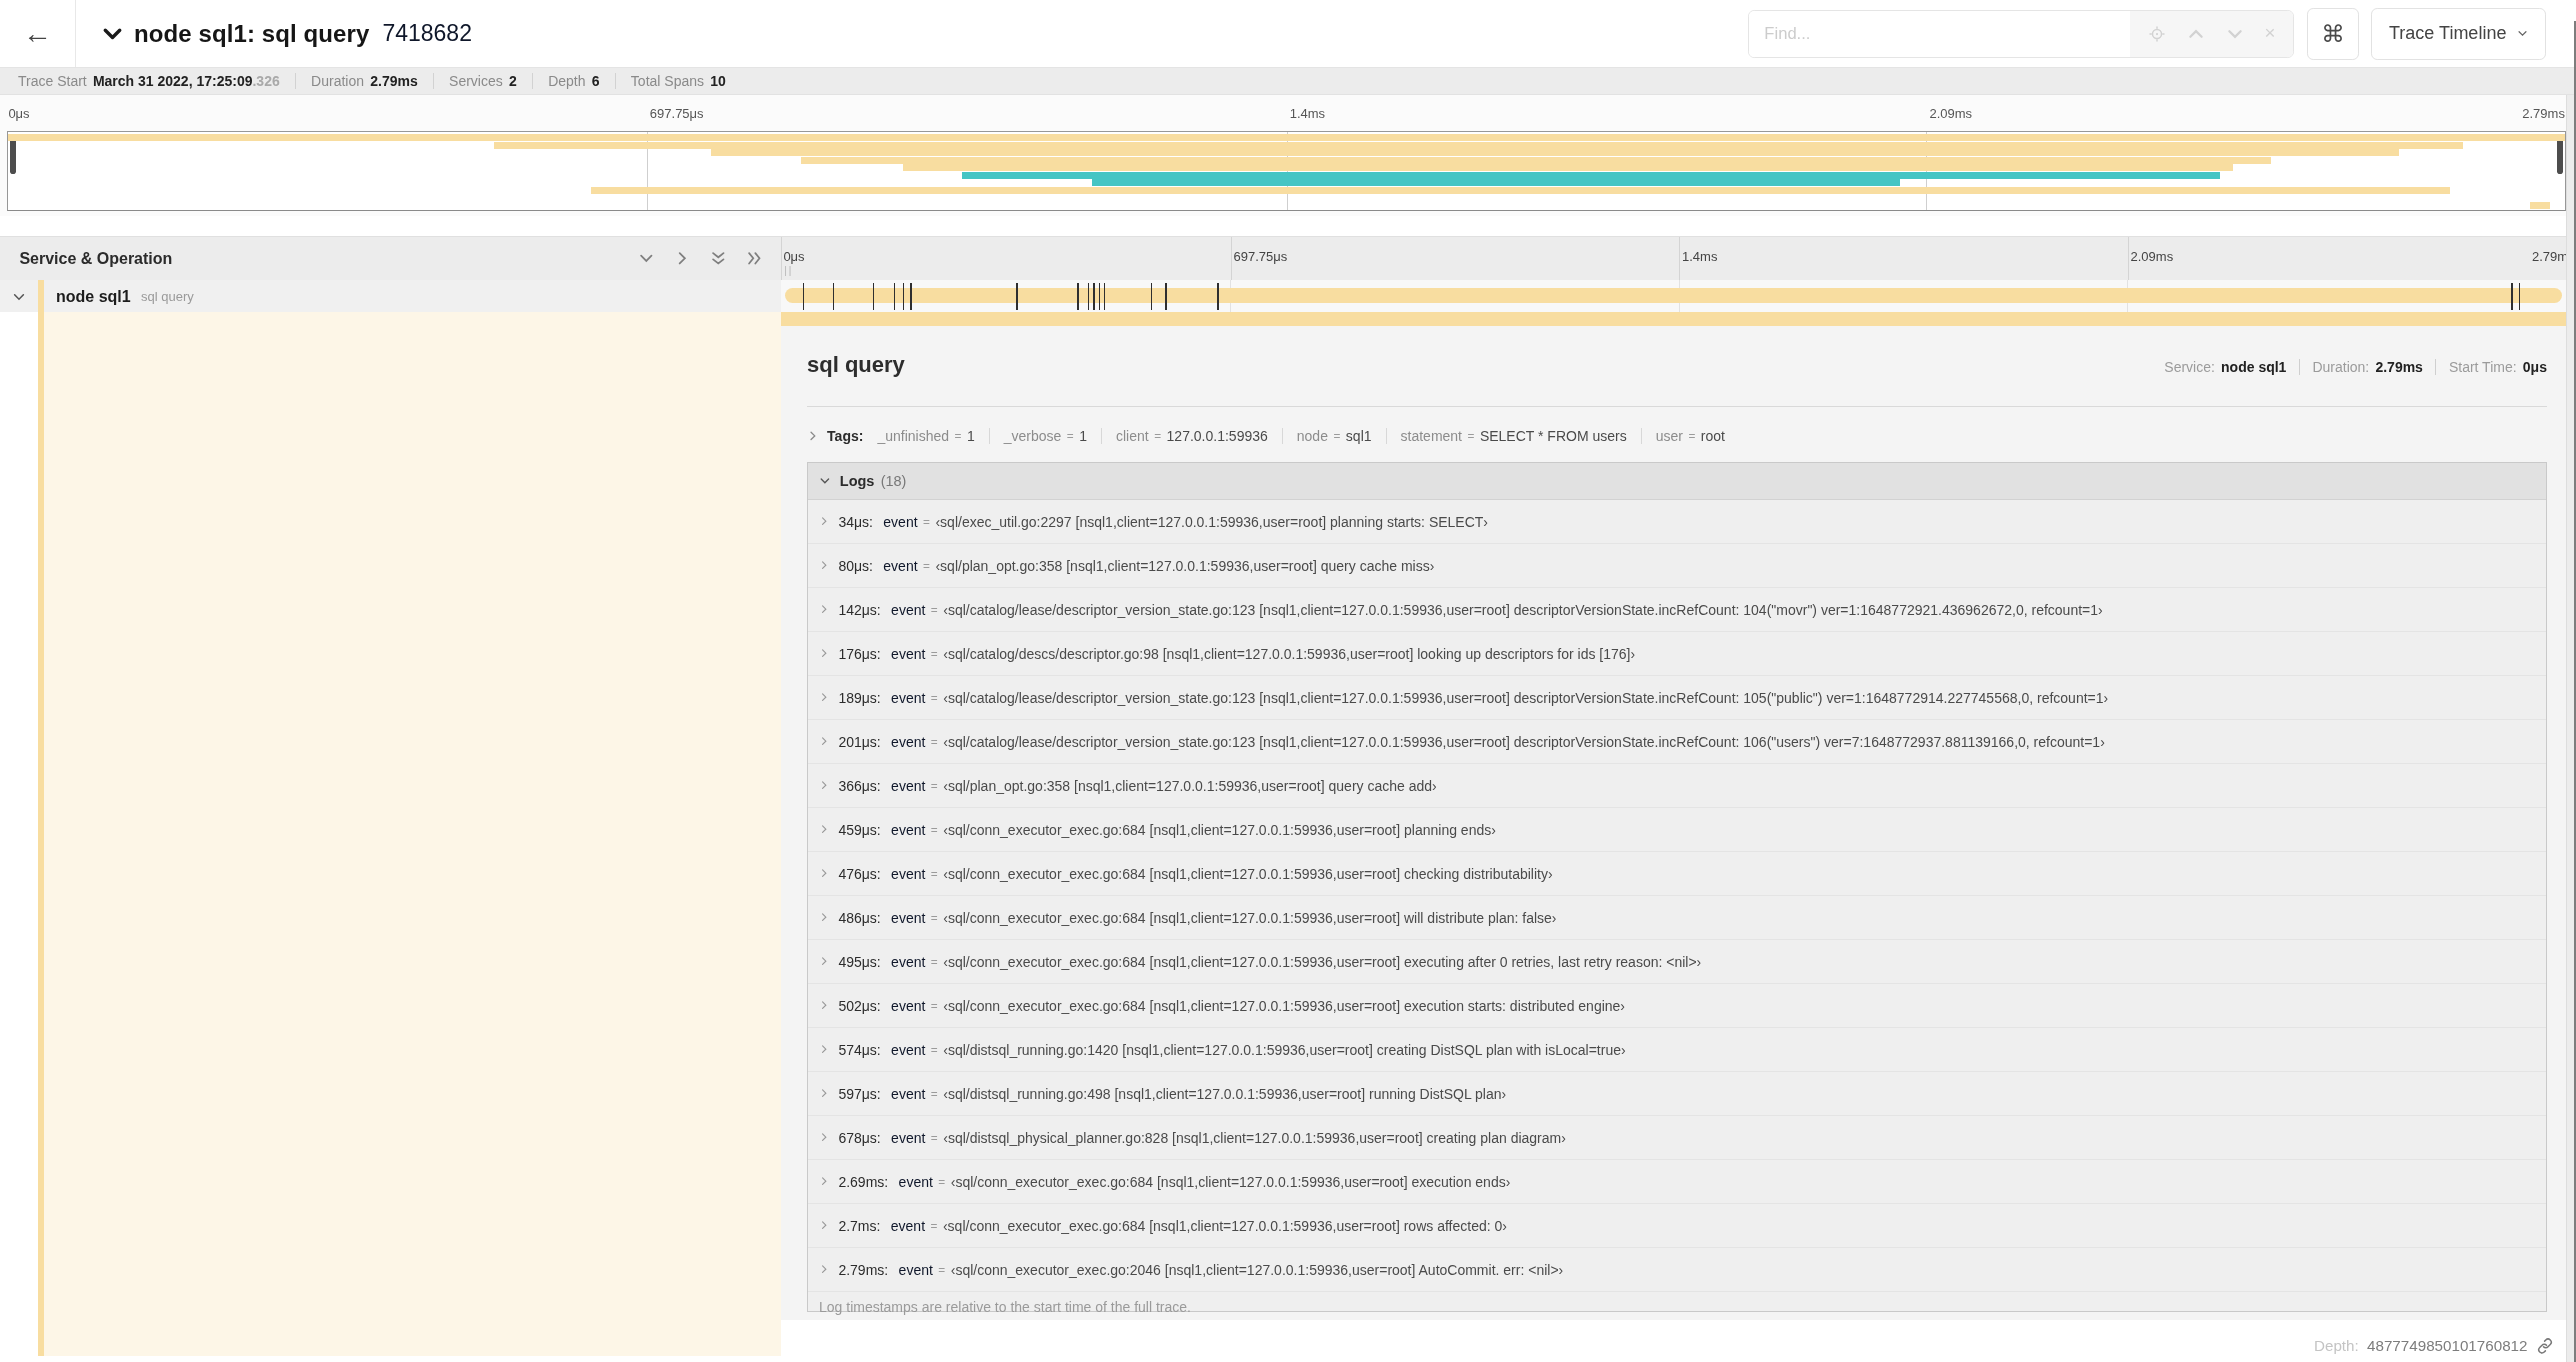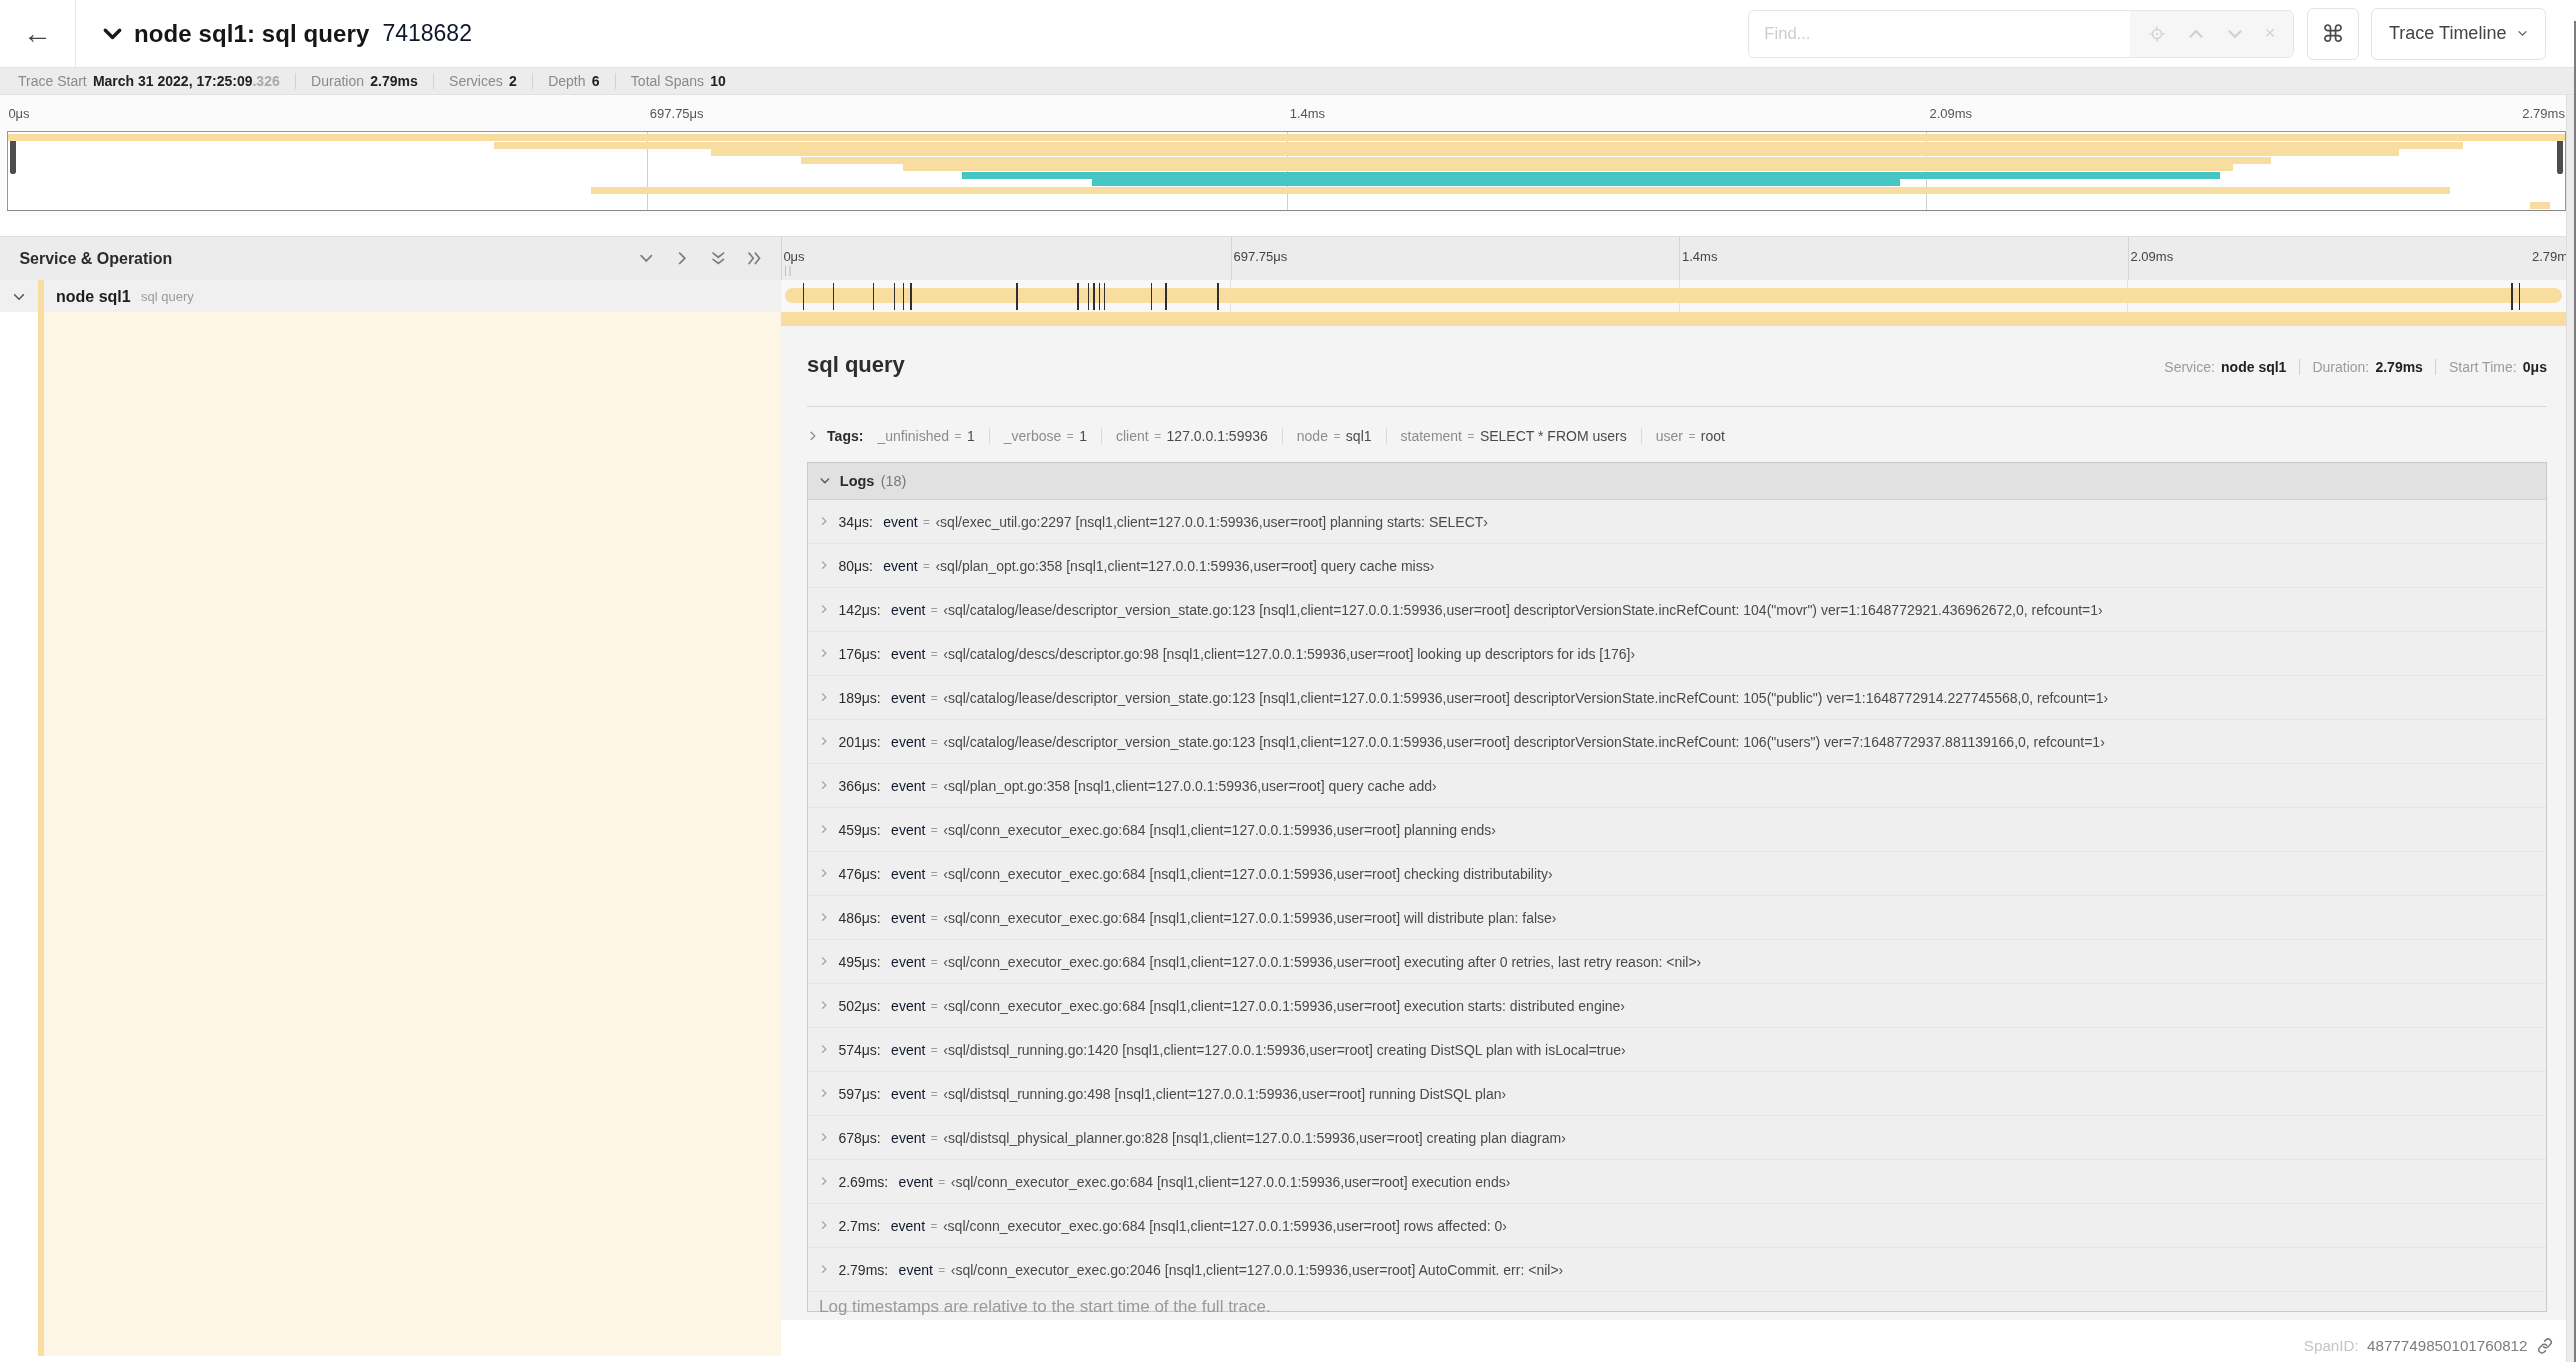--- a/index.html
+++ b/index.html
@@ -92,21 +92,21 @@
   .logsblock{position:absolute;left:26px;right:19.4px;top:136px;bottom:8.3px;border:0.7px solid #c9c9c9;background:#efefef;box-sizing:border-box}
   .logshdr{height:36px;background:#e1e1e1;display:flex;align-items:center;padding-left:11px;font-size:14.5px;border-bottom:0.7px solid #d2d2d2;cursor:pointer}
   .logshdr .hc{display:flex;color:#555}
   .logshdr b{color:#2c2c2c;margin-left:9px}
   .logscount{color:#787878;margin-left:6.2px}
   .logrow{height:44px;display:flex;align-items:center;padding-left:11px;font-size:14px;border-bottom:0.7px solid #e4e4e4;box-sizing:border-box;cursor:pointer;white-space:nowrap;overflow:hidden}
   .lr-chev{color:#989898;margin-right:9px;display:flex;flex:none}
   .lr-time{font-weight:normal;color:#2c2c2c;margin-right:10.4px}
   .lr-key{color:#0f172a}
   .lr-val{color:#4a4a4a}
-  .logsnote{height:29px;display:flex;align-items:center;padding-left:11px;font-size:17px;color:#9a9a9a}
+  .logsnote{height:29px;display:flex;align-items:center;padding-left:11px;font-size:14px;color:#9a9a9a}
   .spanidrow{position:absolute;right:12.5px;bottom:8.3px;font-size:15.2px;color:#c4c4c4;display:flex;align-items:center;gap:8.3px}
   .spanid-val{color:#7d7d7d}
   .linkicon{color:#787878;display:flex;cursor:pointer}
 
   
   #vscroll{position:absolute;top:95px;right:0;bottom:0;width:9.7px;background:#ececec;border-left:0.7px solid #ddd;box-sizing:border-box}
   #edge{position:absolute;top:21px;right:0;bottom:0;width:2.1px;background:#7d7d7d}
 
   svg{display:block}
 </style>
@@ -564,21 +564,21 @@
                 <span class="lr-time">2.79ms:</span>
                 <span class="lr-key">event</span>
                 <span class="eq">=</span>
                 <span class="lr-val">‹sql/conn_executor_exec.go:2046 [nsql1,client=127.0.0.1:59936,user=root] AutoCommit. err: &lt;nil&gt;›</span>
               </div>
             </div>
           <div class="logsnote">Log timestamps are relative to the start time of the full trace.</div>
         </div>
       </div>
       <div class="spanidrow">
-        <span>SpanID:</span>
+        <span>Depth:</span>
         <span class="spanid-val">4877749850101760812</span>
         <span class="linkicon">
           <svg width="18" height="18" viewBox="0 0 24 24" fill="none" stroke="currentColor" stroke-width="2" stroke-linecap="round" stroke-linejoin="round">
               <path d="M10 13a4 4 0 0 0 6 0l3-3a4 4 0 0 0-6-6l-1.5 1.5"></path>
               <path d="M14 11a4 4 0 0 0-6 0l-3 3a4 4 0 0 0 6 6l1.5-1.5"></path>
             </svg>
         </span>
       </div>
     </div>
   </div>

